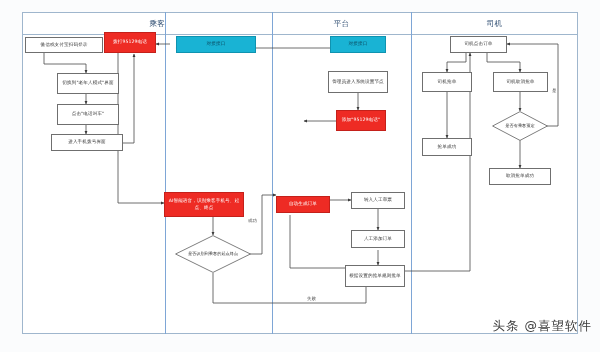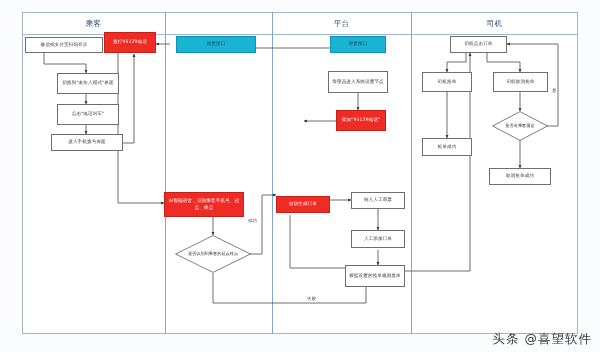--- a/index.html
+++ b/index.html
@@ -94,41 +94,41 @@
     position:absolute;
     font-size:4.4px;
     color:#444;
     background:#ffffff;
     padding:0 1px;
     white-space:nowrap;
   }
   
   .watermark{
     position:absolute;
-    right:8px;bottom:4px;
+    right:8px;bottom:17px;
     font-size:12.5px;
     color:#3a3a3a;
     letter-spacing:1px;
     font-family:"DejaVu Sans","Liberation Sans",sans-serif;
     white-space:nowrap;
   }
 </style>
 </head>
 <body>
 
 <div id="canvas">
 
   <div class="lane-frame"></div>
   <div class="lane-header-rule"></div>
 
   <div class="lane-div" style="left:165px;"></div>
   <div class="lane-div" style="left:272px;"></div>
   <div class="lane-div" style="left:411px;"></div>
 
-  <div class="lane-title" style="left:22px;width:143px;">乘客</div>
+  <div class="lane-title" style="left:22px;width:143px;text-align:right;">乘客</div>
   <div class="lane-title" style="left:411px;width:167px;">司机</div>
   <div class="lane-title" style="left:272px;width:139px;">平台</div>
 
   <div class="conn" style="left:0;top:0;">
     <svg width="600" height="352">
       <defs>
         <marker id="ah" markerWidth="5" markerHeight="5" refX="4.2" refY="2" orient="auto">
           <path d="M0,0 L4.6,2 L0,4 z" fill="#3a3a3a"></path>
         </marker>
       </defs>

